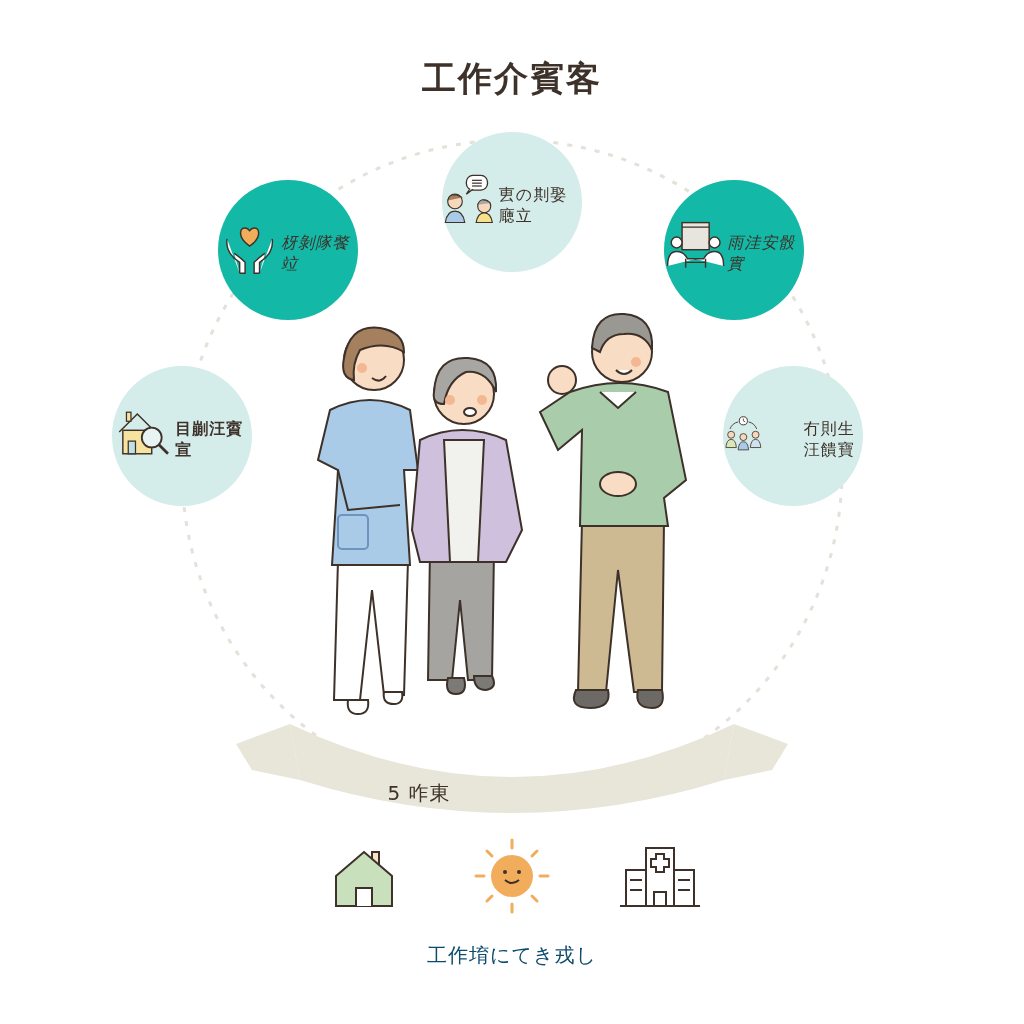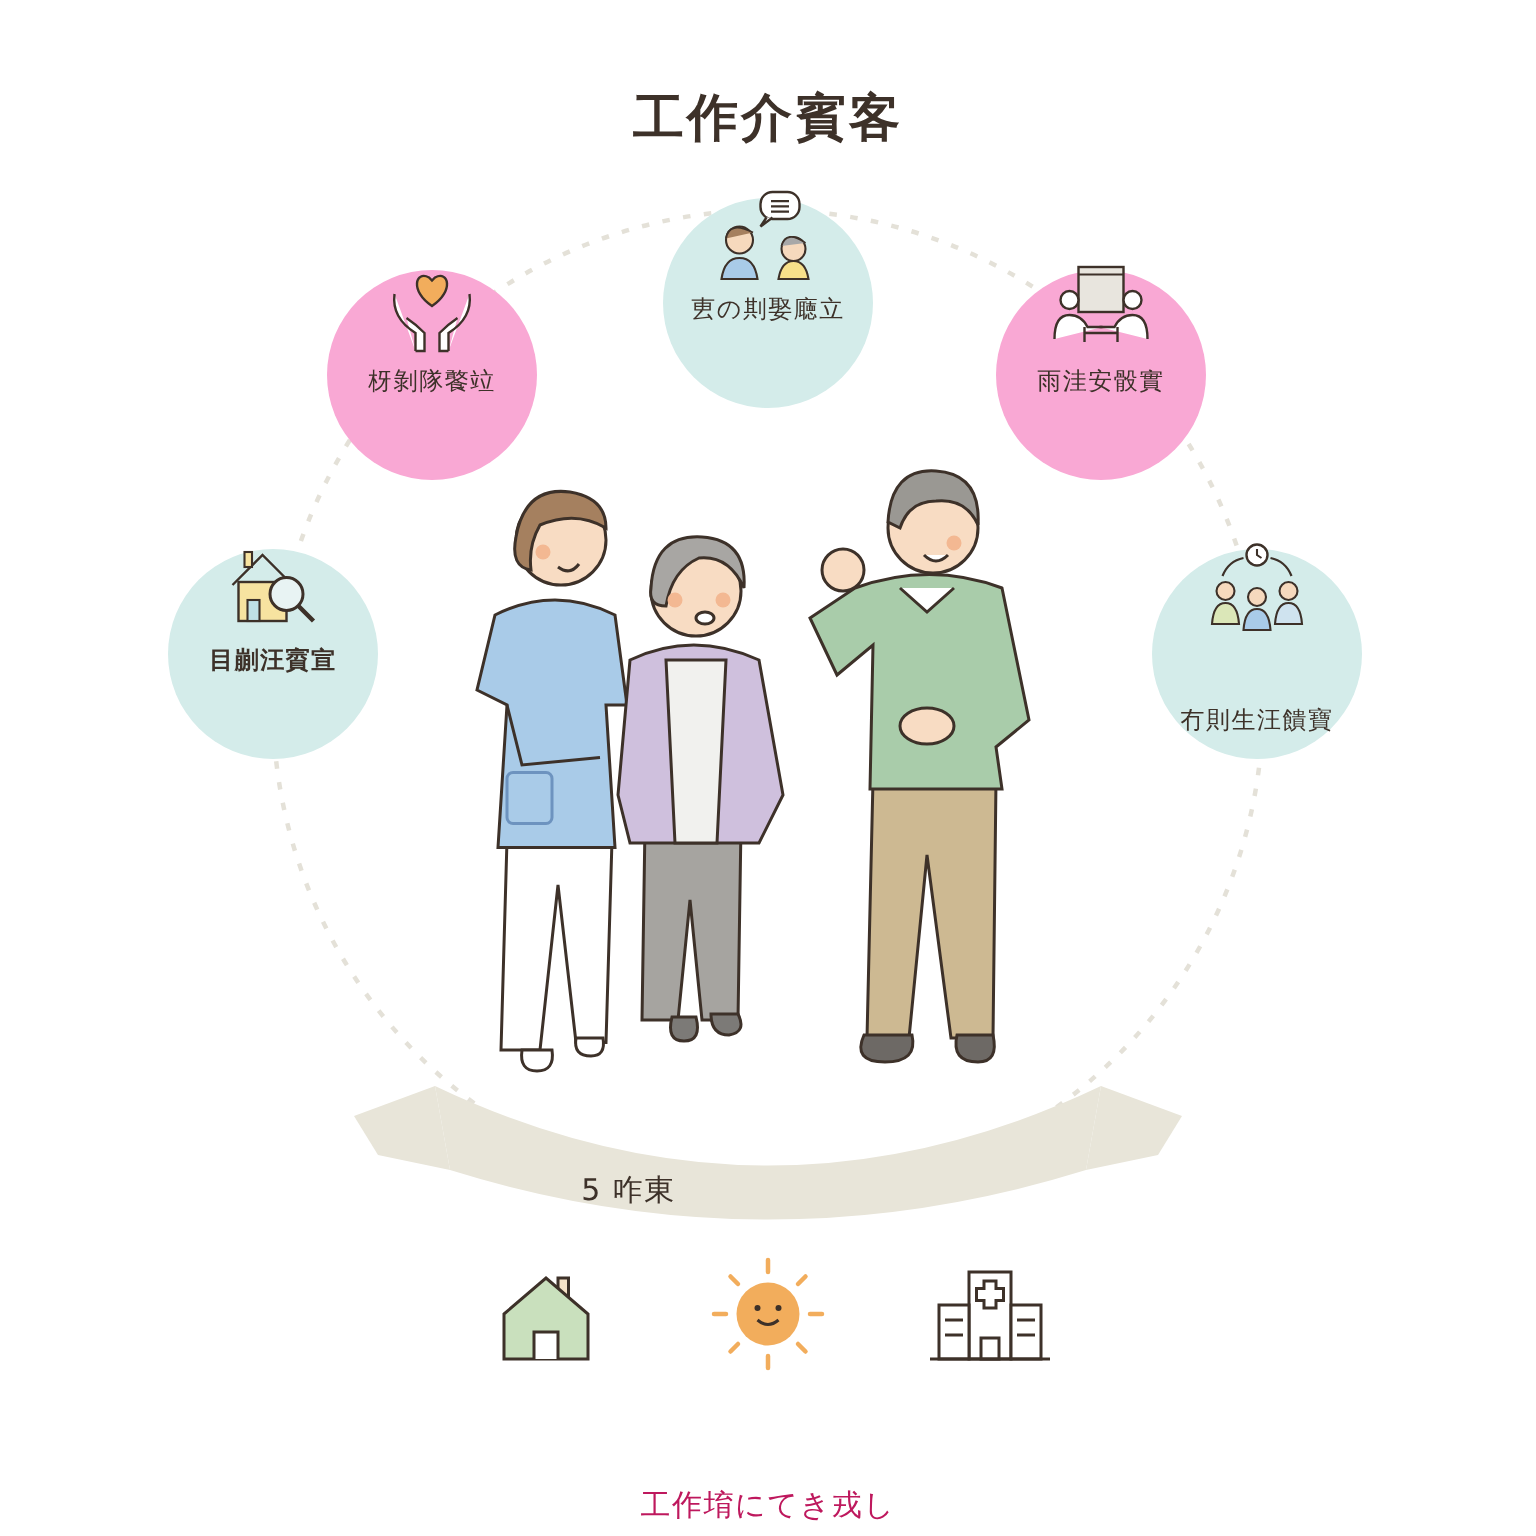--- a/index.html
+++ b/index.html
@@ -7,38 +7,38 @@
     width:1024px; height:1024px; background:#ffffff; position:relative; overflow:hidden;
     font-family: "DejaVu Sans", sans-serif; color:#3d3129;
   }
   .title {
     position:absolute; left:0; top:56px; width:1024px; text-align:center;
     font-size:34px; font-weight:bold; letter-spacing:2px; color:#3d3129;font-family:Liberation Mono, monospace;
   }
   svg.ring { position:absolute; left:0; top:0; }
   .node {
     position:absolute; width:140px; height:140px; border-radius:50%;
-    display:flex; flex-direction:column; align-items:center; 
+    display:flex; flex-direction:row; align-items:center; justify-content:center;
   }
   .node .icon { width:70px; height:62px; margin-top:-6px; }
   .node .label { font-size:16px; margin-top:8px; color:#3d3129; letter-spacing:1px; }
-  .yellow { background:#f9a8d4; }
+  .yellow { background:#14b8a6;font-style:italic; }
   .teal { background:#d4ecea; }
   .scene { position:absolute; left:300px; top:300px; width:420px; height:430px; }
   .banner-text {
     position:absolute; left:0; width:838px; top:780px; text-align:center;
     font-size:20px; color:#3d3129; letter-spacing:1px;
   }
   .bottom-icons {
     position:absolute; top:838px; left:0; width:1024px; display:flex; justify-content:center; gap:64px;
   }
   .bottom-icons .bi { width:84px; height:76px; }
   .caption {
     position:absolute; left:0; width:1024px; top:942px; text-align:center;
-    font-size:20px; color:#be185d; letter-spacing:1px;margin-top:48px;
+    font-size:20px; color:#0c4a6e; letter-spacing:1px;
   }
 </style>
 </head>
 <body>
 
 <div class="title">工作介賓客</div>
 
 <svg class="ring" width="1024" height="1024">
   <circle cx="512" cy="470" r="330" fill="none" stroke="#e4e1d8" stroke-width="3" stroke-dasharray="5 9"></circle>
 </svg>
@@ -87,21 +87,21 @@
     <path d="M8 30 L28 10 L48 30" fill="none" stroke="#3d3129" stroke-width="1.6"></path>
     <rect x="12" y="28" width="32" height="26" fill="#f7e3a0" stroke="#3d3129" stroke-width="1.6"></rect>
     <rect x="16" y="8" width="5" height="10" fill="#f7e3a0" stroke="#3d3129" stroke-width="1.4"></rect>
     <rect x="18" y="40" width="8" height="14" fill="#bfe0e6" stroke="#3d3129" stroke-width="1.4"></rect>
     <circle cx="44" cy="36" r="11" fill="#e8f3f3" stroke="#3d3129" stroke-width="2"></circle>
     <line x1="52" y1="44" x2="62" y2="54" stroke="#3d3129" stroke-width="3"></line>
   </svg>
   <div class="label">目剻汪賨宣</div>
 </div>
 
-<div class="node teal" style="left:768px; top:366px;gap:40px;">
+<div class="node teal" style="left:723px; top:366px;gap:40px;">
   <svg class="icon" viewBox="0 0 70 62">
     <circle cx="35" cy="10" r="7" fill="#fff" stroke="#3d3129" stroke-width="1.6"></circle>
     <path d="M35 6 l0 4 l3 2" stroke="#3d3129" stroke-width="1.4" fill="none"></path>
     <path d="M12 24 q4 -10 14 -12 M58 24 q-4 -10 -14 -12" fill="none" stroke="#3d3129" stroke-width="1.5"></path>
     <circle cx="14" cy="34" r="6" fill="#f6d9bd" stroke="#3d3129" stroke-width="1.4"></circle>
     <path d="M5 56 q1 -14 9 -14 q8 0 9 14 z" fill="#dbe7b8" stroke="#3d3129" stroke-width="1.4"></path>
     <circle cx="35" cy="38" r="6" fill="#f6d9bd" stroke="#3d3129" stroke-width="1.4"></circle>
     <path d="M26 60 q1 -14 9 -14 q8 0 9 14 z" fill="#a9cbe8" stroke="#3d3129" stroke-width="1.4"></path>
     <circle cx="56" cy="34" r="6" fill="#f6d9bd" stroke="#3d3129" stroke-width="1.4"></circle>
     <path d="M47 56 q1 -14 9 -14 q8 0 9 14 z" fill="#cfe3ef" stroke="#3d3129" stroke-width="1.4"></path>

